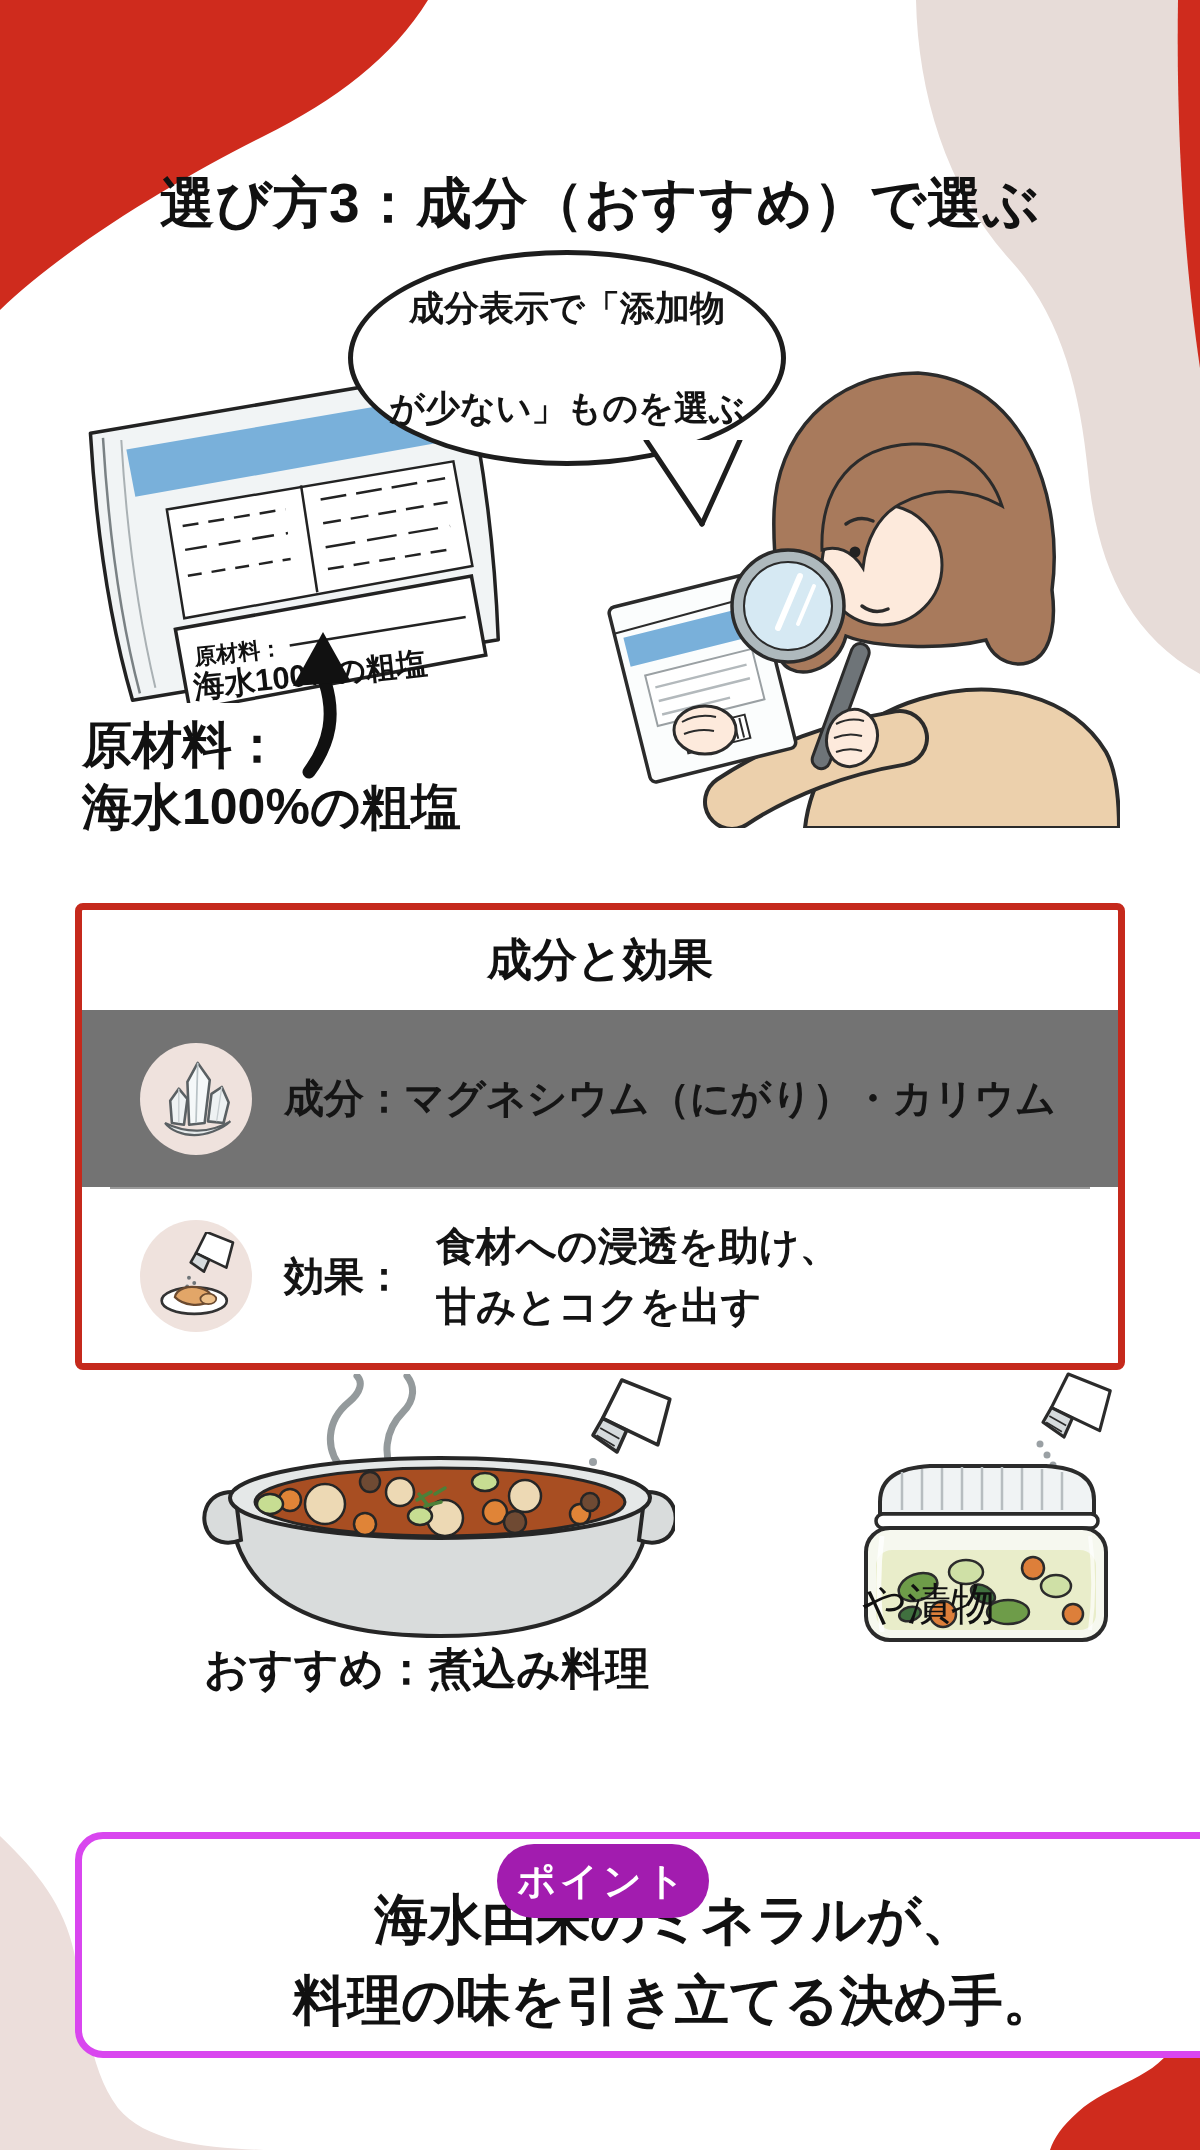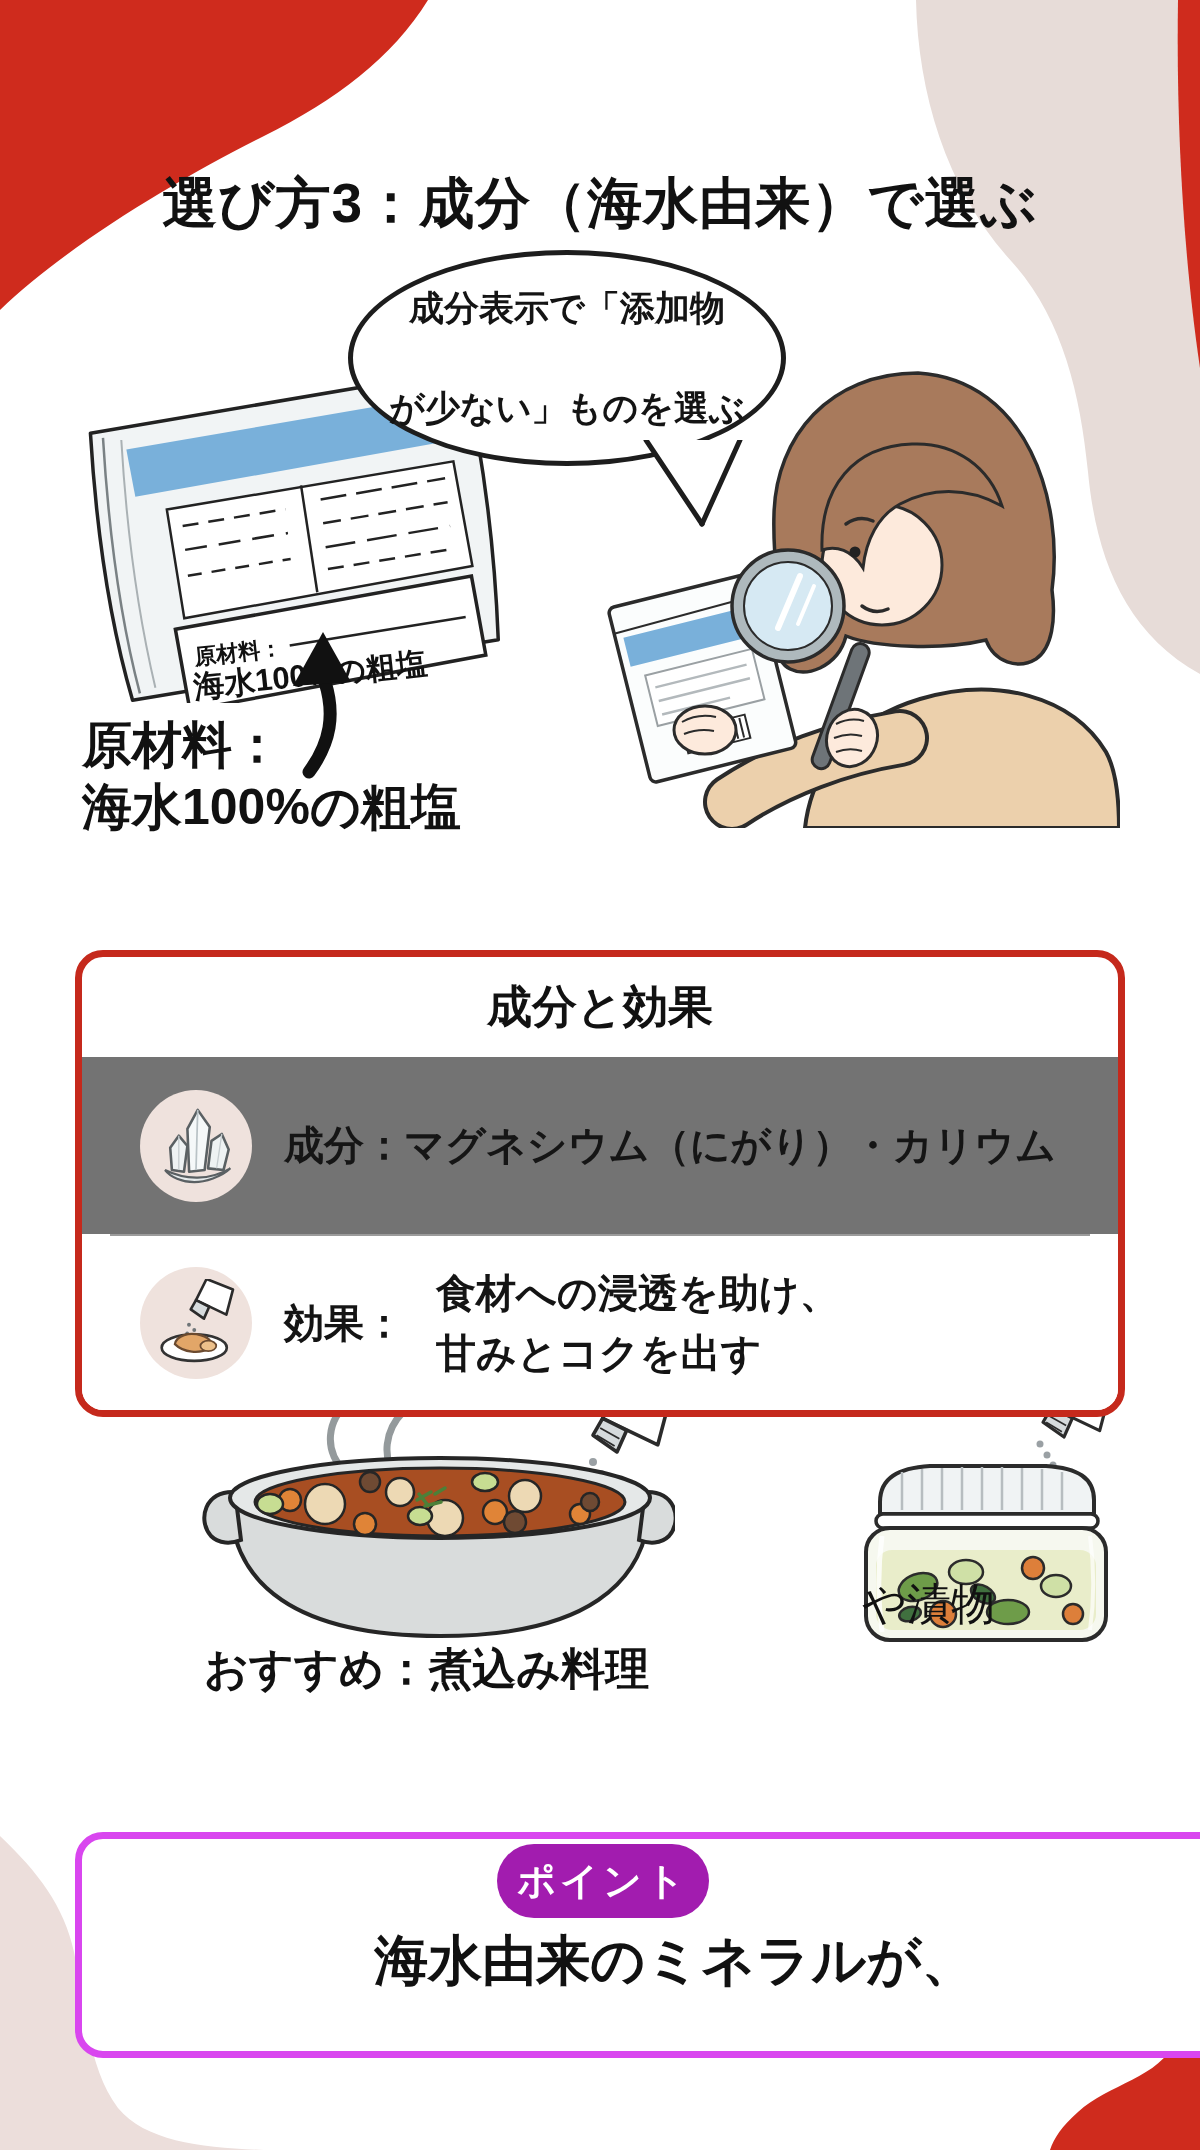--- a/index.html
+++ b/index.html
@@ -28,22 +28,22 @@
   .pkg-illus{position:absolute;left:78px;top:368px;z-index:2;}
   .up-arrow{position:absolute;left:283px;top:628px;z-index:3;}
   .callout{
     position:absolute;left:82px;top:714px;z-index:3;
     font-size:50px;font-weight:900;line-height:1.24;color:#111;
   }
   .woman{position:absolute;left:600px;top:318px;z-index:1;}
 
   .effects-box{
     position:absolute;left:75px;top:903px;width:1050px;height:467px;z-index:4;
-    box-sizing:border-box;border:7px solid #c5291c;border-radius:28px;background:#fff;
-    display:flex;flex-direction:column;overflow:hidden;margin-top:47px;
+    box-sizing:border-box;border:7px solid #c5291c;border-radius:8px;background:#fff;
+    display:flex;flex-direction:column;overflow:hidden;
   }
   .box-title{height:100px;display:flex;align-items:center;justify-content:center;
     font-size:45px;font-weight:900;color:#111;}
   .erow{display:flex;align-items:center;padding:0 30px 0 58px;gap:32px;}
   .erow1{height:177px;background:#737373;}
   .edivider{height:2px;background:#9b9b9b;margin:0 28px;}
   .erow2{height:174px;background:#fff;}
   .icon-circle{width:112px;height:112px;border-radius:50%;background:#efe2dd;
     flex:0 0 auto;display:flex;align-items:center;justify-content:center;}
   .erow-text{font-size:40px;font-weight:900;color:#151515;white-space:nowrap;}
@@ -75,21 +75,21 @@
 <body>
 
 <svg class="bg-svg" width="1200" height="2150" viewBox="0 0 1200 2150">
   <path d="M0,0 L428,0 C392,58 336,100 264,136 C180,178 66,246 0,310 Z" fill="#cf2b1d"></path>
   <path d="M916,0 C918,96 948,192 1012,262 C1062,318 1080,392 1088,472 C1096,556 1124,632 1200,674 L1200,0 Z" fill="#e7dcd8"></path>
   <path d="M1178,0 C1176,130 1184,260 1200,368 L1200,0 Z" fill="#cf2b1d"></path>
   <path d="M0,1836 C38,1872 64,1906 74,1952 C86,2010 88,2068 118,2108 C146,2142 204,2148 264,2150 L0,2150 Z" fill="#ecdedb"></path>
   <path d="M1200,1890 C1192,1956 1192,2000 1176,2040 C1160,2078 1108,2084 1078,2112 C1062,2126 1054,2138 1050,2150 L1200,2150 Z" fill="#cf2b1d"></path>
 </svg>
 
-<h1 class="page-title">選び方3：成分（海水由来）で選ぶ</h1>
+<h1 class="page-title">選び方3：成分（おすすめ）で選ぶ</h1>
 
 <div class="bubble">
   <span>成分表示で「添加物</span>
   <span>が少ない」ものを選ぶ</span>
 </div>
 <svg class="bubble-tail" width="112" height="92" viewBox="0 0 112 92">
   <polygon points="10,0 104,0 66,84" fill="#ffffff"></polygon>
   <line x1="10" y1="0" x2="66" y2="84" stroke="#1d1d1d" stroke-width="5" stroke-linecap="round"></line>
   <line x1="104" y1="0" x2="66" y2="84" stroke="#1d1d1d" stroke-width="5" stroke-linecap="round"></line>
 </svg>
@@ -300,13 +300,14 @@
   <path d="M64,164 C60,194 60,230 64,260" fill="none" stroke="#ffffff" stroke-width="5" opacity="0.8"></path>
   <path d="M272,164 C276,194 276,230 272,258" fill="none" stroke="#ffffff" stroke-width="4" opacity="0.7"></path>
 </svg>
 
 <div class="recommend-left">おすすめ：煮込み料理</div>
 <div class="recommend-right">や漬物</div>
 
 <div class="point-badge">ポイント</div>
 <section class="point-box">
   <div>海水由来のミネラルが、</div>
+  <div>料理の味を引き立てる決め手。</div>
 </section>
 
 </body></html>

